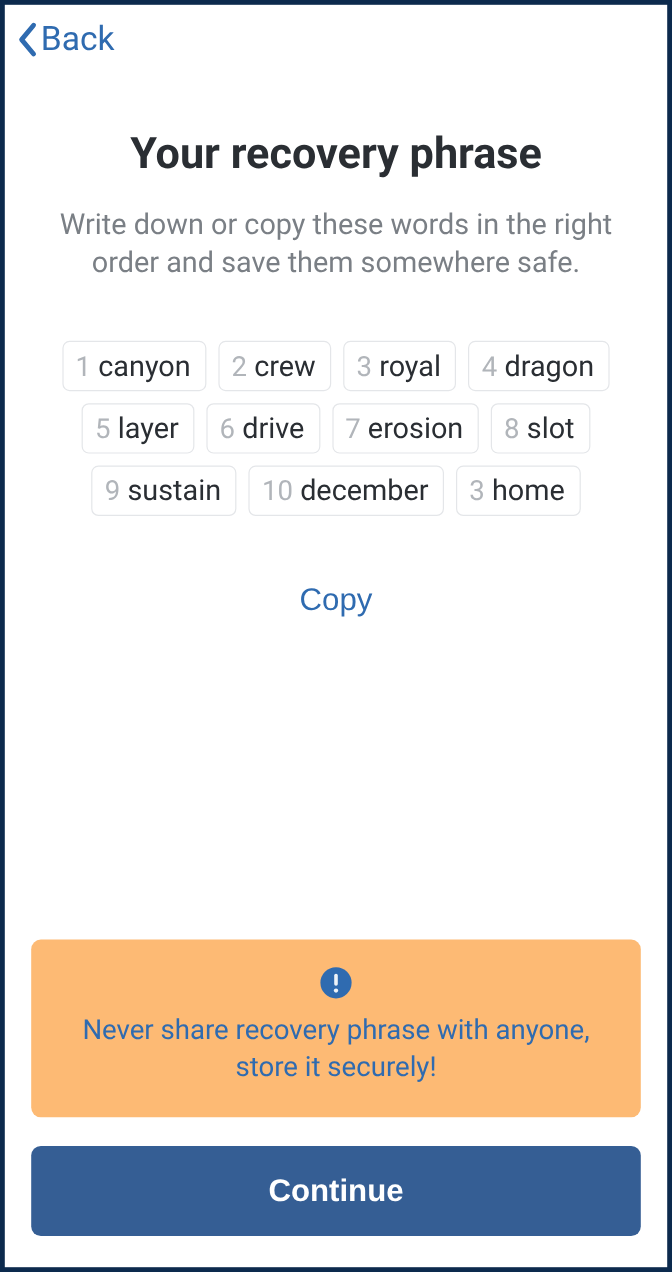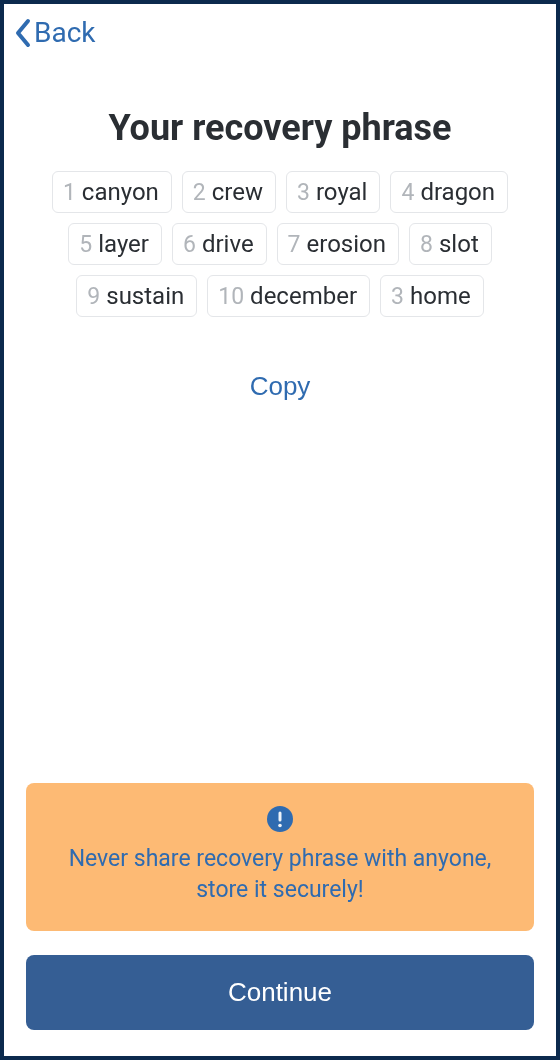--- a/index.html
+++ b/index.html
@@ -100,21 +100,21 @@
     .warning-banner .warn-text {
       color: #2f6bb0;
       font-size: 23px;
       line-height: 1.35;
     }
     .continue-button {
       margin: 0 22px 26px 22px;
       background: #355e94;
       color: #fff;
       font-size: 26px;
-      font-weight: 400;
+      font-weight: 700;
       text-align: center;
       border: none;
       border-radius: 8px;
       padding: 22px 0;
       cursor: pointer;
       user-select: none;
     }
   </style>
 </head>
 <body>
@@ -123,20 +123,21 @@
   <div class="back-button">
     <svg width="18" height="30" viewBox="0 0 18 30">
       <polyline points="14,3 4,15 14,27" fill="none" stroke="#2f6bb0" stroke-width="4" stroke-linecap="round" stroke-linejoin="round"></polyline>
     </svg>
     <span>Back</span>
   </div>
 </div>
 
 <div class="content">
   <h1 class="page-title">Your recovery phrase</h1>
+  <p class="subtitle">Write down or copy these words in the right order and save them somewhere safe.</p>
 
   <div class="phrase-grid">
     <div class="phrase-chip">
         <span class="num">1</span>
         <span class="word">canyon</span>
       </div>
     <div class="phrase-chip">
         <span class="num">2</span>
         <span class="word">crew</span>
       </div>

